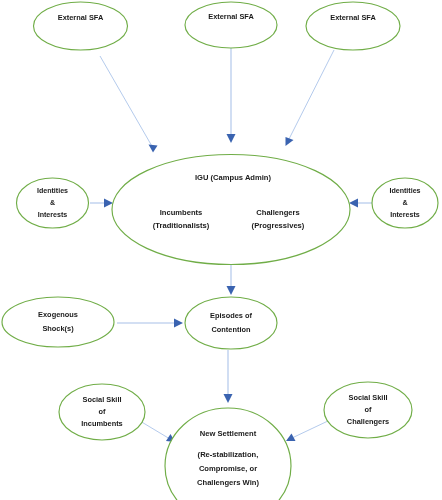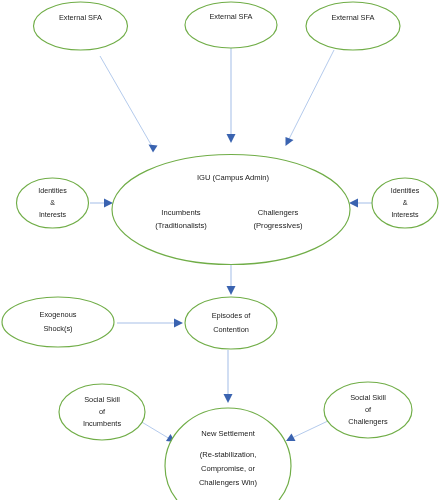--- a/index.html
+++ b/index.html
@@ -11,20 +11,21 @@
     width: 442px;
     height: 500px;
     overflow: hidden;
     font-family: "Liberation Sans", sans-serif;
   }
   #diagram-root {
     position: relative;
     width: 442px;
     height: 500px;
     background: #ffffff;
+    font-weight: bold;
   }
   svg#diagram-svg {
     display: block;
     width: 442px;
     height: 500px;
   }
   .node-ellipse {
     fill: #ffffff;
     stroke: #70ad47;
     stroke-width: 1.15;

